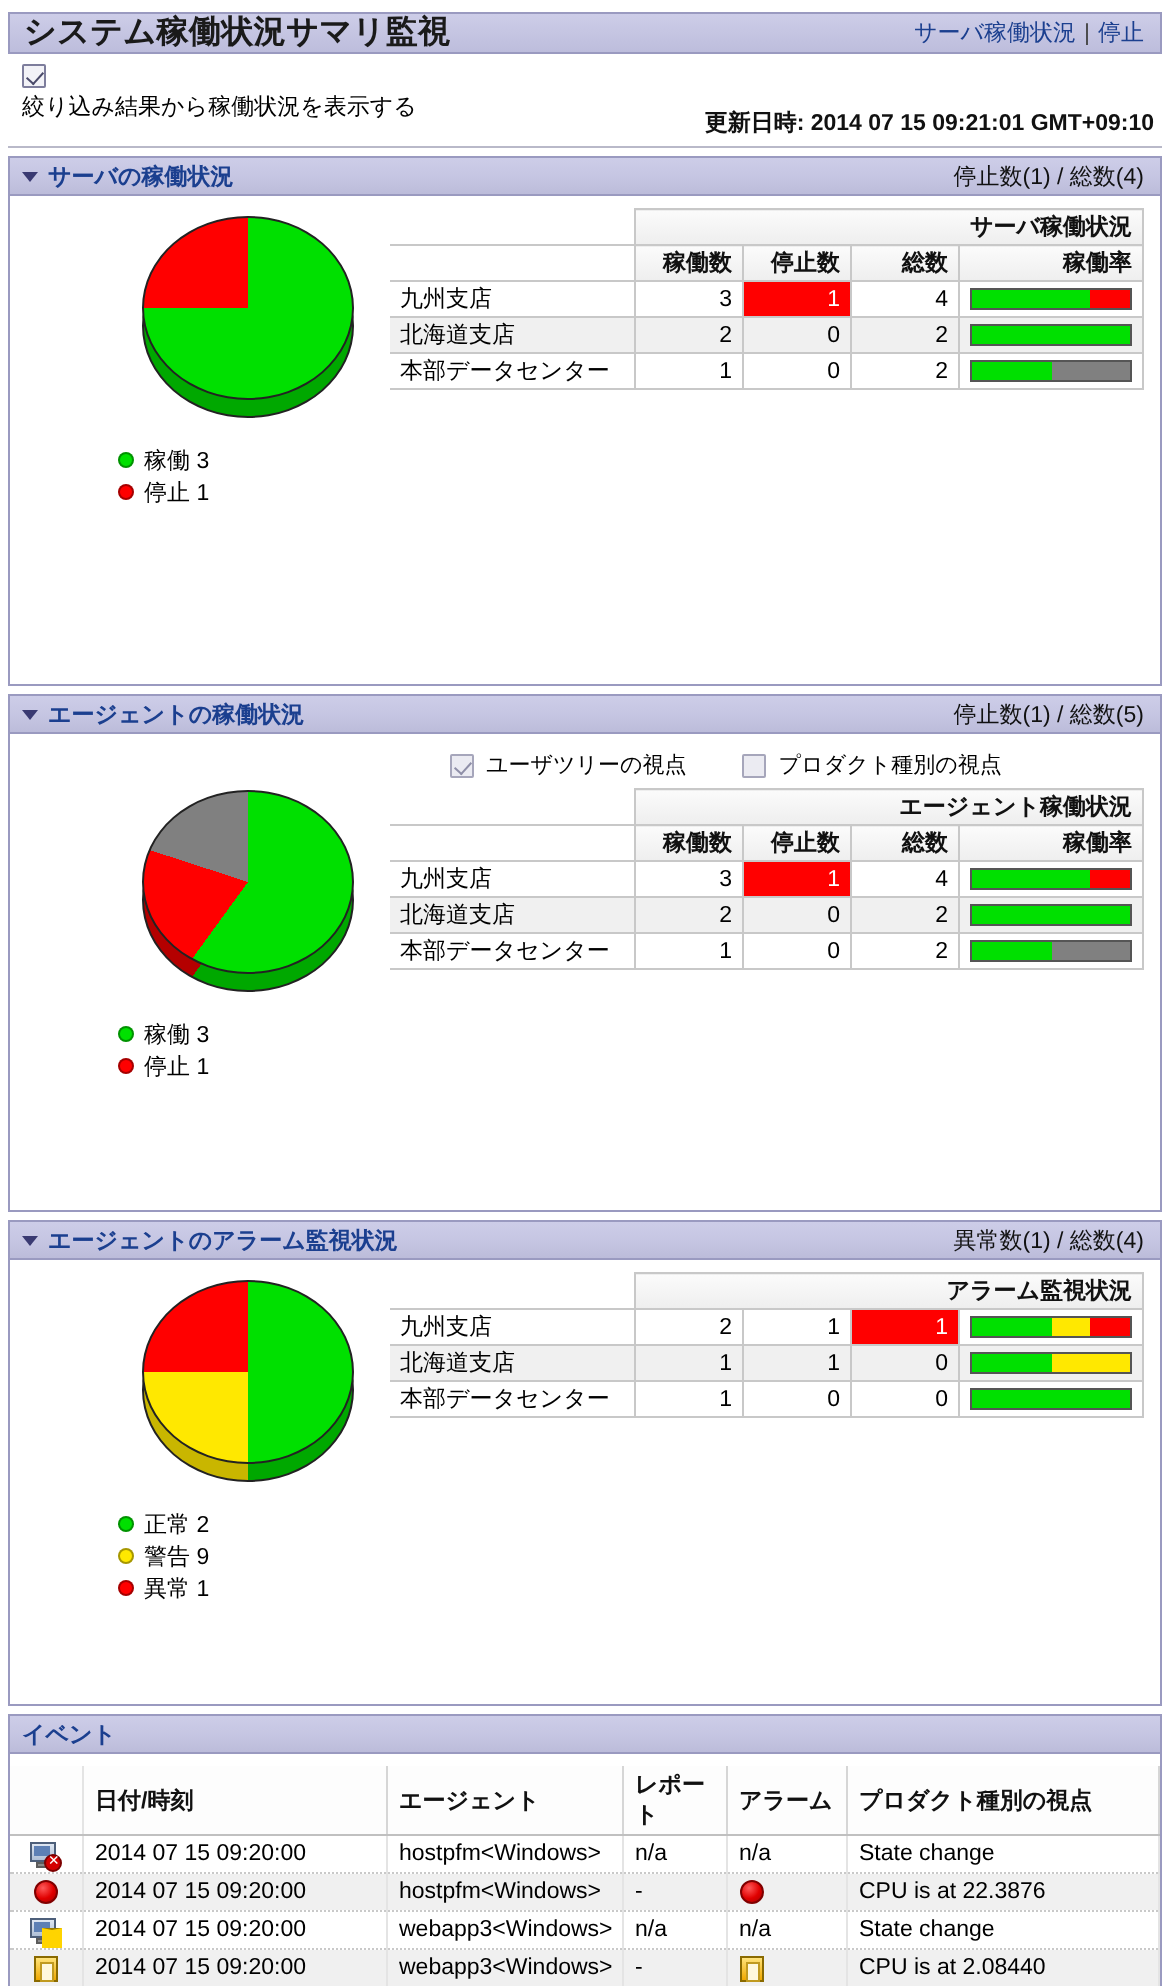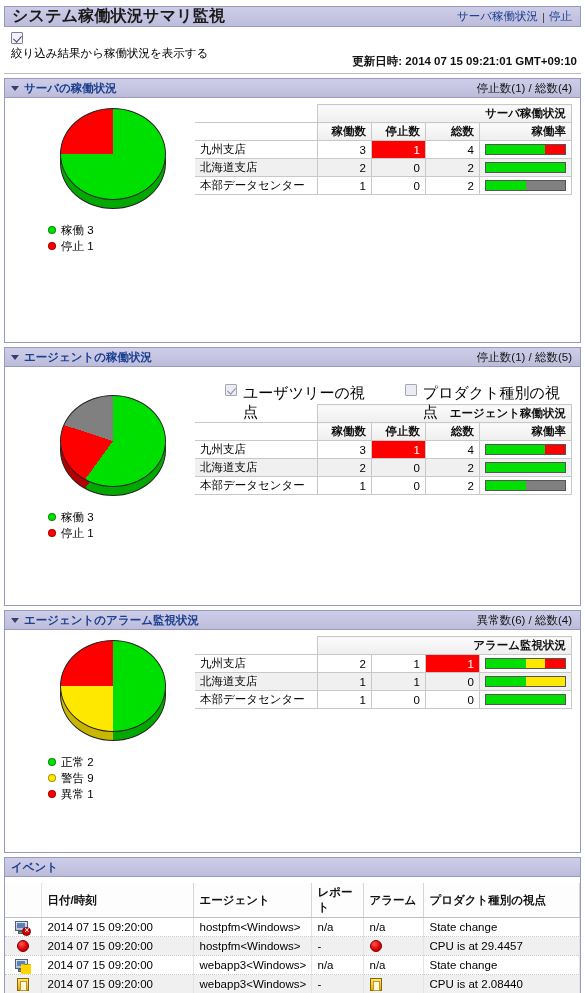--- a/index.html
+++ b/index.html
@@ -63,38 +63,38 @@
   }
   .tri {
     width:0;height:0;border-left:4px solid transparent;border-right:4px solid transparent;
     border-top:5px solid #3a3a72; margin-right:5px; flex:none;
   }
   .panel-title { font-size:11.5px; font-weight:bold; color:#1b3f8f; }
   .panel-count { margin-left:auto; font-size:11.5px; font-weight:normal; color:#111; }
   .panel-body { position: relative; padding: 6px 8px 8px 8px; }
 
   
-  .chart-col { position:absolute; left:13px; top:6px; width:190px; }
+  .chart-col { position:absolute; left:24px; top:6px; width:190px; }
   .pie-wrap { display:flex; justify-content:center; padding-top:4px;}
   .pie { position: relative; width:106px; height:104px; }
   .pie .disc {
     position:absolute; left:0; top:0; width:106px; height:92px; border-radius:50%;
     border:1px solid #222;
   }
   .pie .side {
     position:absolute; left:0; top:9px; width:106px; height:92px; border-radius:50%;
     border:1px solid #222;
   }
   .legend { margin: 10px 0 0 30px; }
   .legend-row { display:flex; align-items:center; gap:5px; height:16px; font-size:11.5px; }
   .dot { width:8px;height:8px;border-radius:50%; border:1px solid rgba(0,0,0,.35); flex:none; }
 
   
   .tbl-col { margin-left: 182px; }
-  .view-opts { display:flex; align-items:flex-start; gap:6px; height:17px; margin: 11px 0 3px 30px; font-size:15px;}
+  .view-opts { display:flex; align-items:center; gap:6px; height:17px; margin: 1px 0 3px 30px; font-size:11px;}
   .view-opts .gap { width: 16px; }
   .cbx.dis { background:#ebebf2; border-color:#a6a6bb; }
   .cbx.dis.checked::after { border-color:#8f8fa8; }
 
   table.dt { border-collapse: collapse; width: 100%; font-size:11.5px; }
   table.dt th, table.dt td { border:1px solid #c8c8c8; padding:1px 5px; }
   table.dt th {
     background: linear-gradient(to bottom,#fbfbfb,#eeeeee);
     font-weight:bold; text-align:right; color:#111; height:16px;
   }
@@ -354,21 +354,21 @@
       </tbody>
         </table>
     </div>
   </div>
 </div>
 
 <div class="panel">
   <div class="panel-head">
     <span class="tri"></span>
     <span class="panel-title">エージェントのアラーム監視状況</span>
-    <span class="panel-count">異常数(6) / 総数(4)</span>
+    <span class="panel-count">異常数(1) / 総数(4)</span>
   </div>
   <div class="panel-body" style="height:222px;">
 
     <div class="chart-col">
       <div class="pie-wrap">
         <div class="pie">
           <div class="side" style="background:conic-gradient(from 0deg,#00a800 0deg 180deg,#c9b600 180deg 270deg,#b40000 270deg 360deg);"></div>
           <div class="disc" style="background:conic-gradient(from 0deg,#00e000 0deg 180deg,#ffe800 180deg 270deg,#ff0000 270deg 360deg);"></div>
         </div>
       </div>
@@ -467,21 +467,21 @@
       <tr class="alt">
         <td class="c-icon">
           <span class="ico-circ"></span>
         </td>
         <td class="c-date">2014 07 15 09:20:00</td>
         <td class="c-agent">hostpfm&lt;Windows&gt;</td>
         <td class="c-rep">-</td>
         <td class="c-alm">
           <span class="ico-circ"></span>
         </td>
-        <td class="c-msg">CPU is at 29.4457</td>
+        <td class="c-msg">CPU is at 22.3876</td>
       </tr>
 
       <tr>
         <td class="c-icon">
           <span class="ico ico-mon"><span class="scr"></span><span class="base"></span><span class="badge warn"></span></span>
         </td>
         <td class="c-date">2014 07 15 09:20:00</td>
         <td class="c-agent">webapp3&lt;Windows&gt;</td>
         <td class="c-rep">n/a</td>
         <td class="c-alm">n/a</td>

